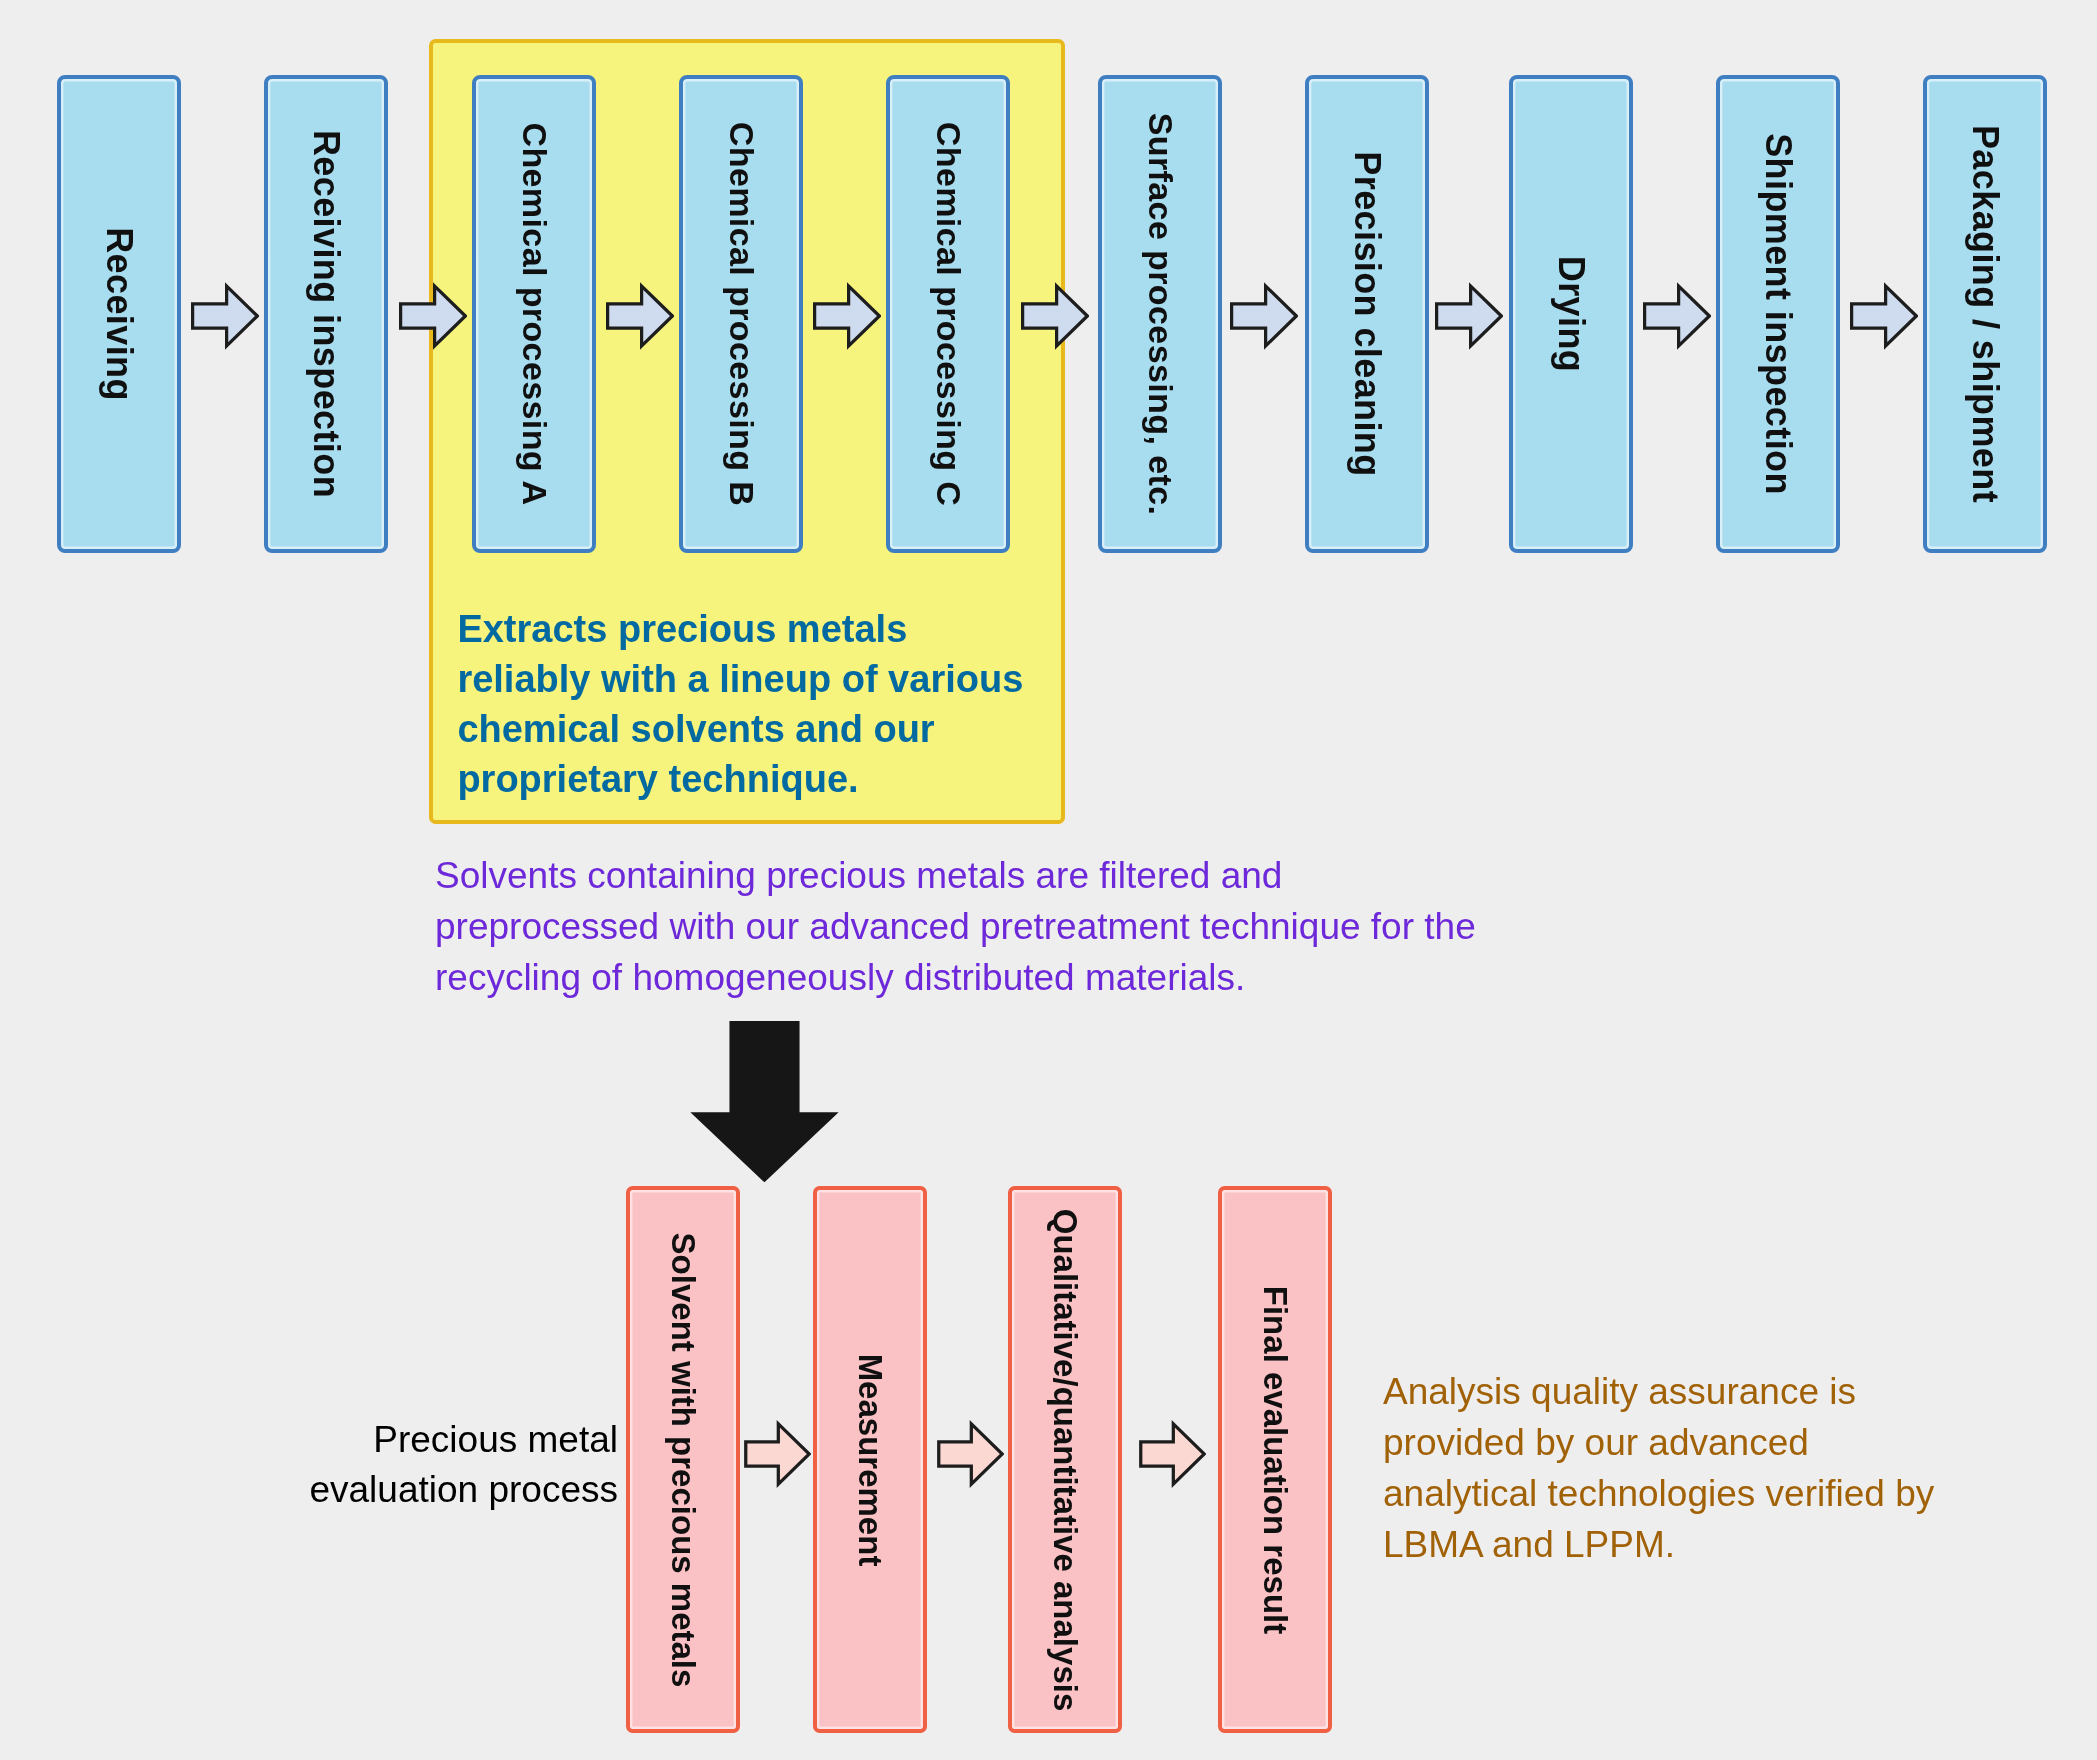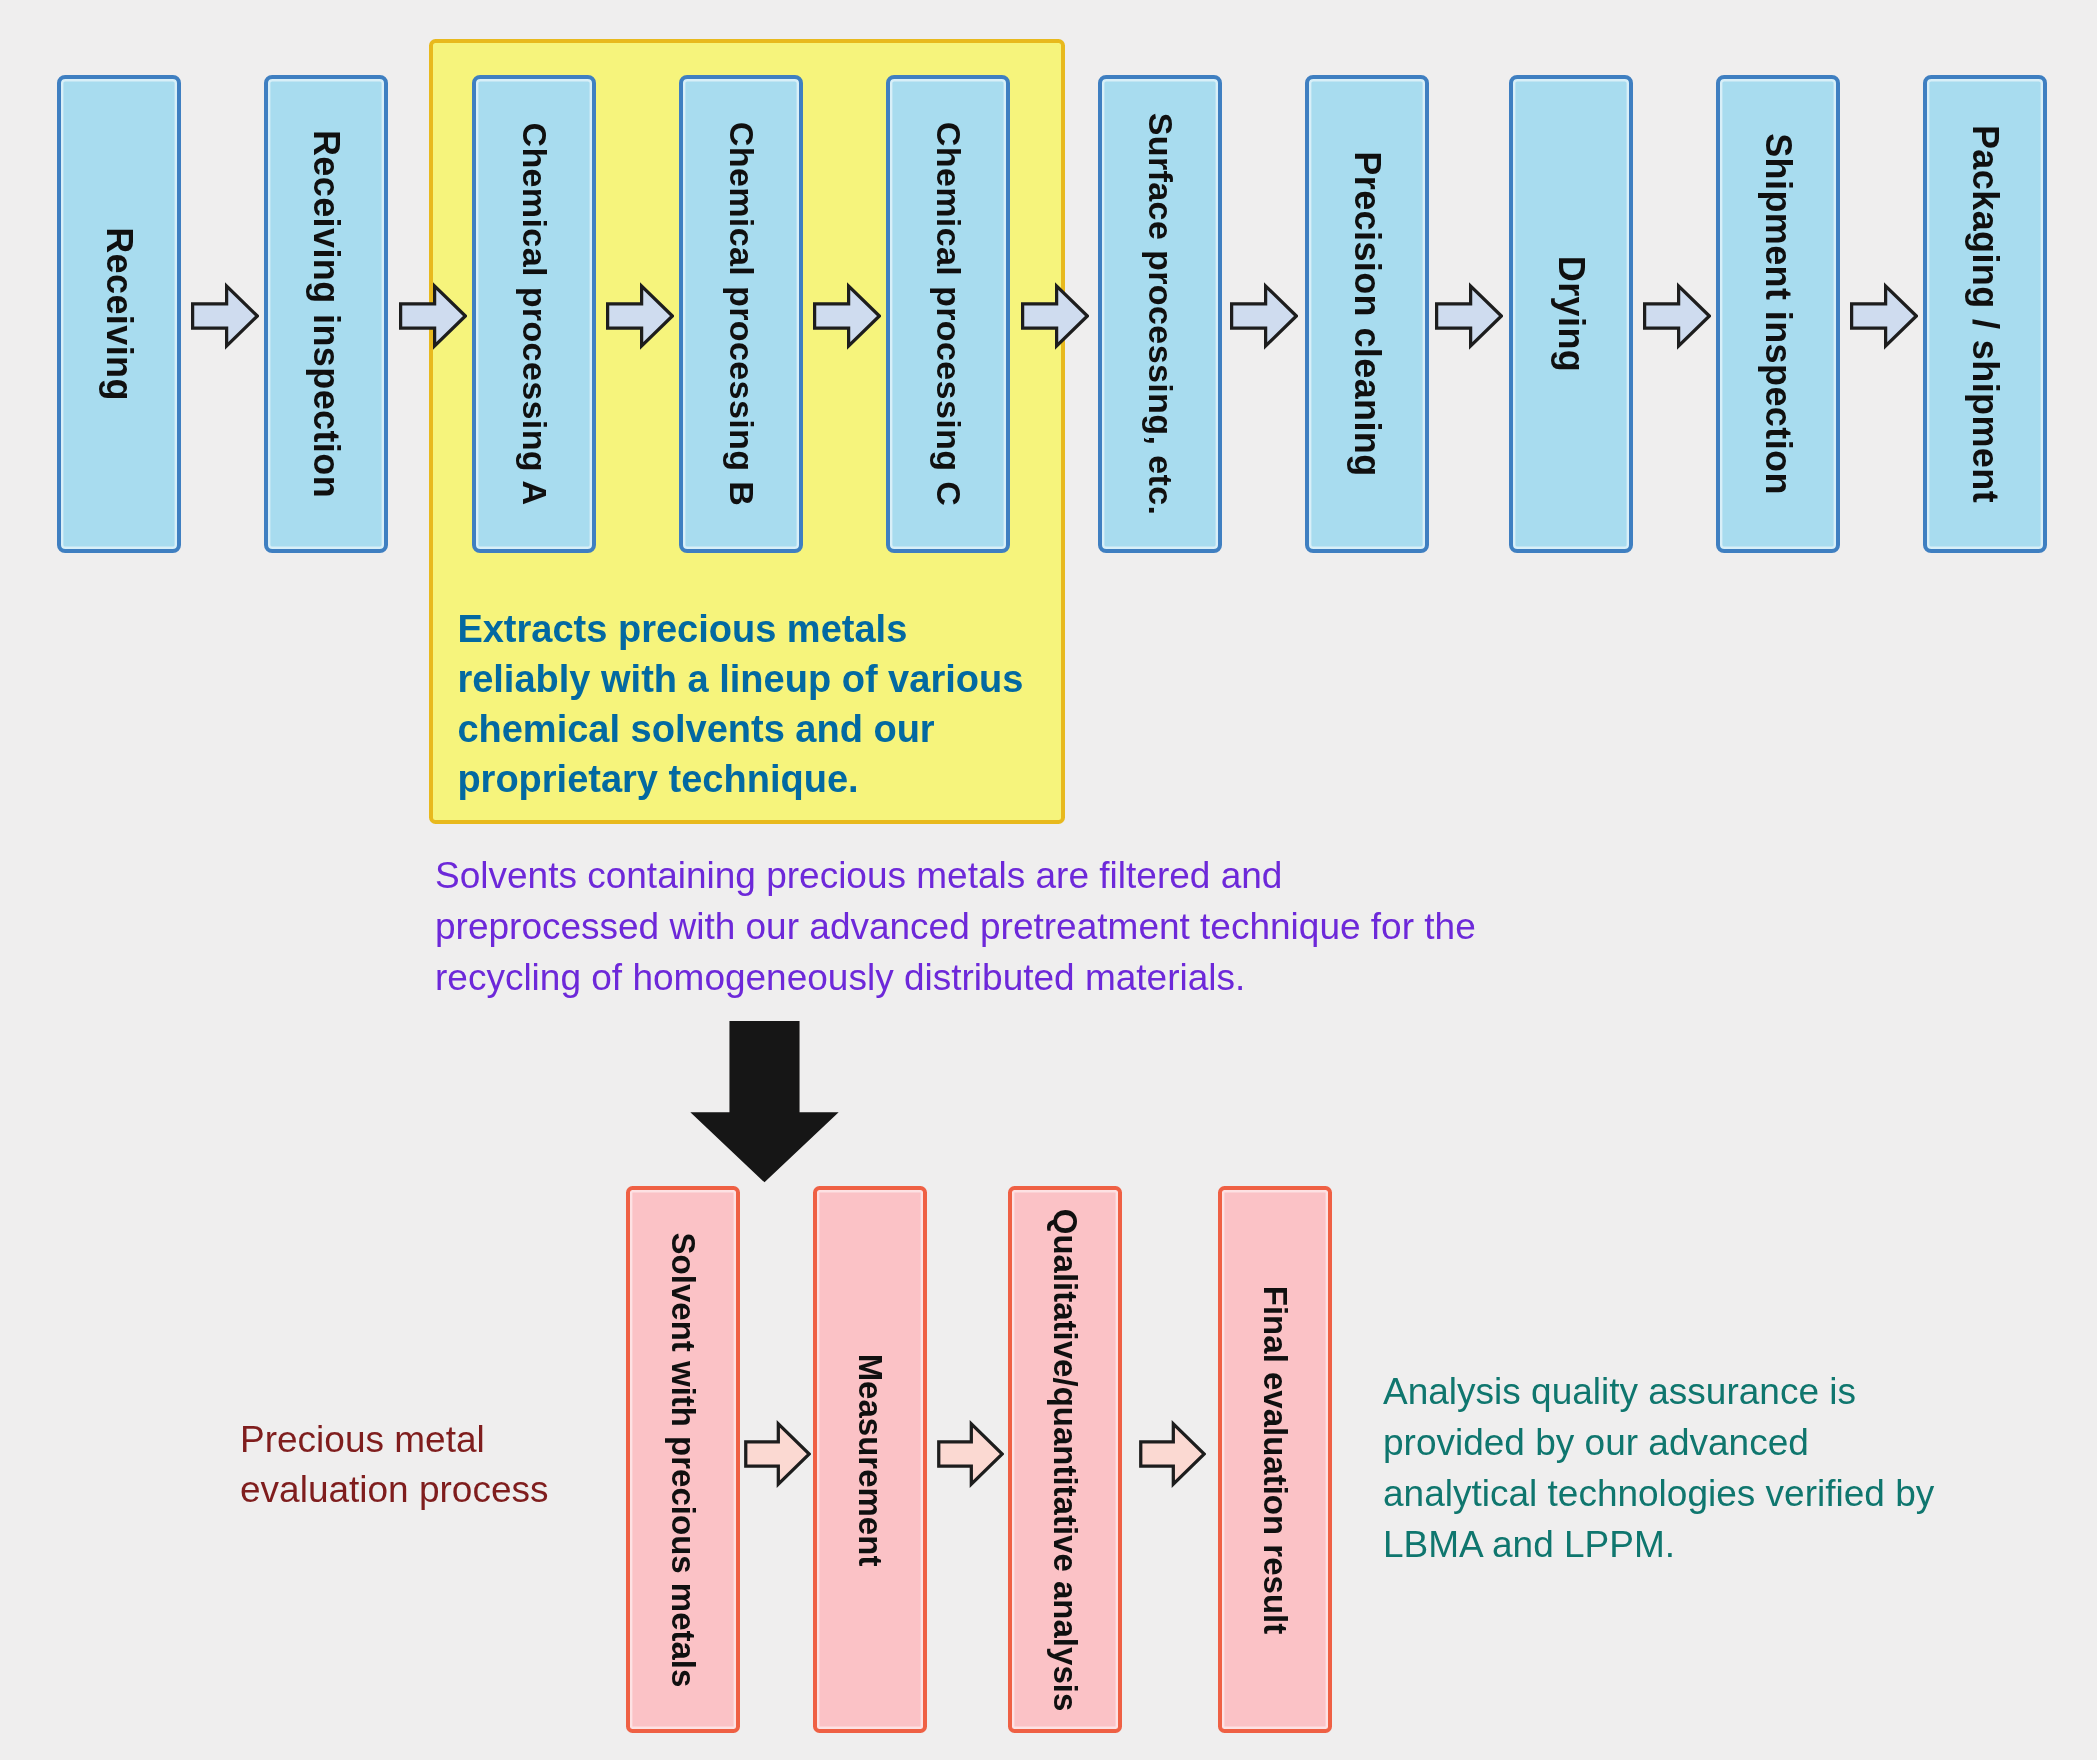--- a/index.html
+++ b/index.html
@@ -119,26 +119,27 @@
     left: 687px;
     top: 1021px;
     width: 155px;
     height: 163px;
   }
   #big-arrow svg { display:block; width: 155px; height: 163px; }
 
   
   #eval-label {
     position: absolute;
-    left: 240px;
+    left: 260px;
     top: 1415px;
     width: 358px;
     font-size: 37px;
     line-height: 1.35;
-    color: #7f1d1d;
+    color: #000000;
+    text-align: right;
   }
 
   .eval-box {
     position: absolute;
     top: 1186px;
     width: 114px;
     height: 547px;
     background: #fbc2c6;
     border: 4.9px solid #ef6044;
     border-radius: 6.5px;
@@ -171,21 +172,21 @@
   #pa2 { left: 937px; }
   #pa3 { left: 1139px; }
 
   #eval-note {
     position: absolute;
     left: 1383px;
     top: 1366px;
     width: 586px;
     font-size: 37px;
     line-height: 1.38;
-    color: #0f766e;
+    color: #a16207;
   }
 </style>
 </head>
 <body>
 
 <div id="top-flow">
 
   <div id="chem-region">
     <div id="chem-note">Extracts precious metals reliably with a lineup of various chemical solvents and our proprietary technique.</div>
   </div>

